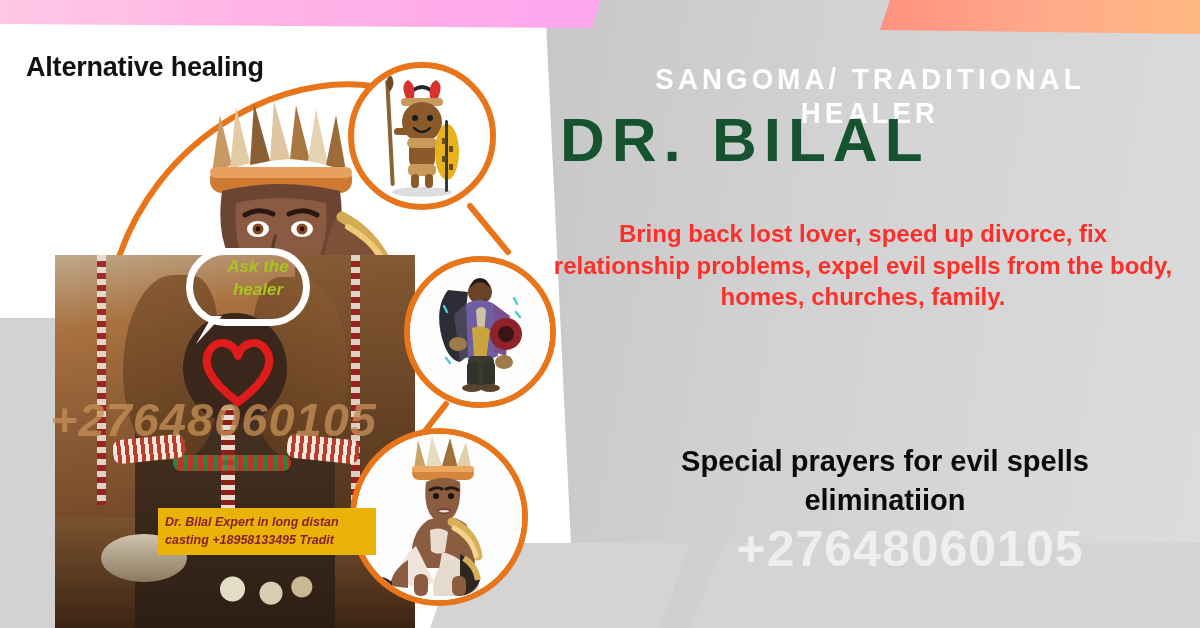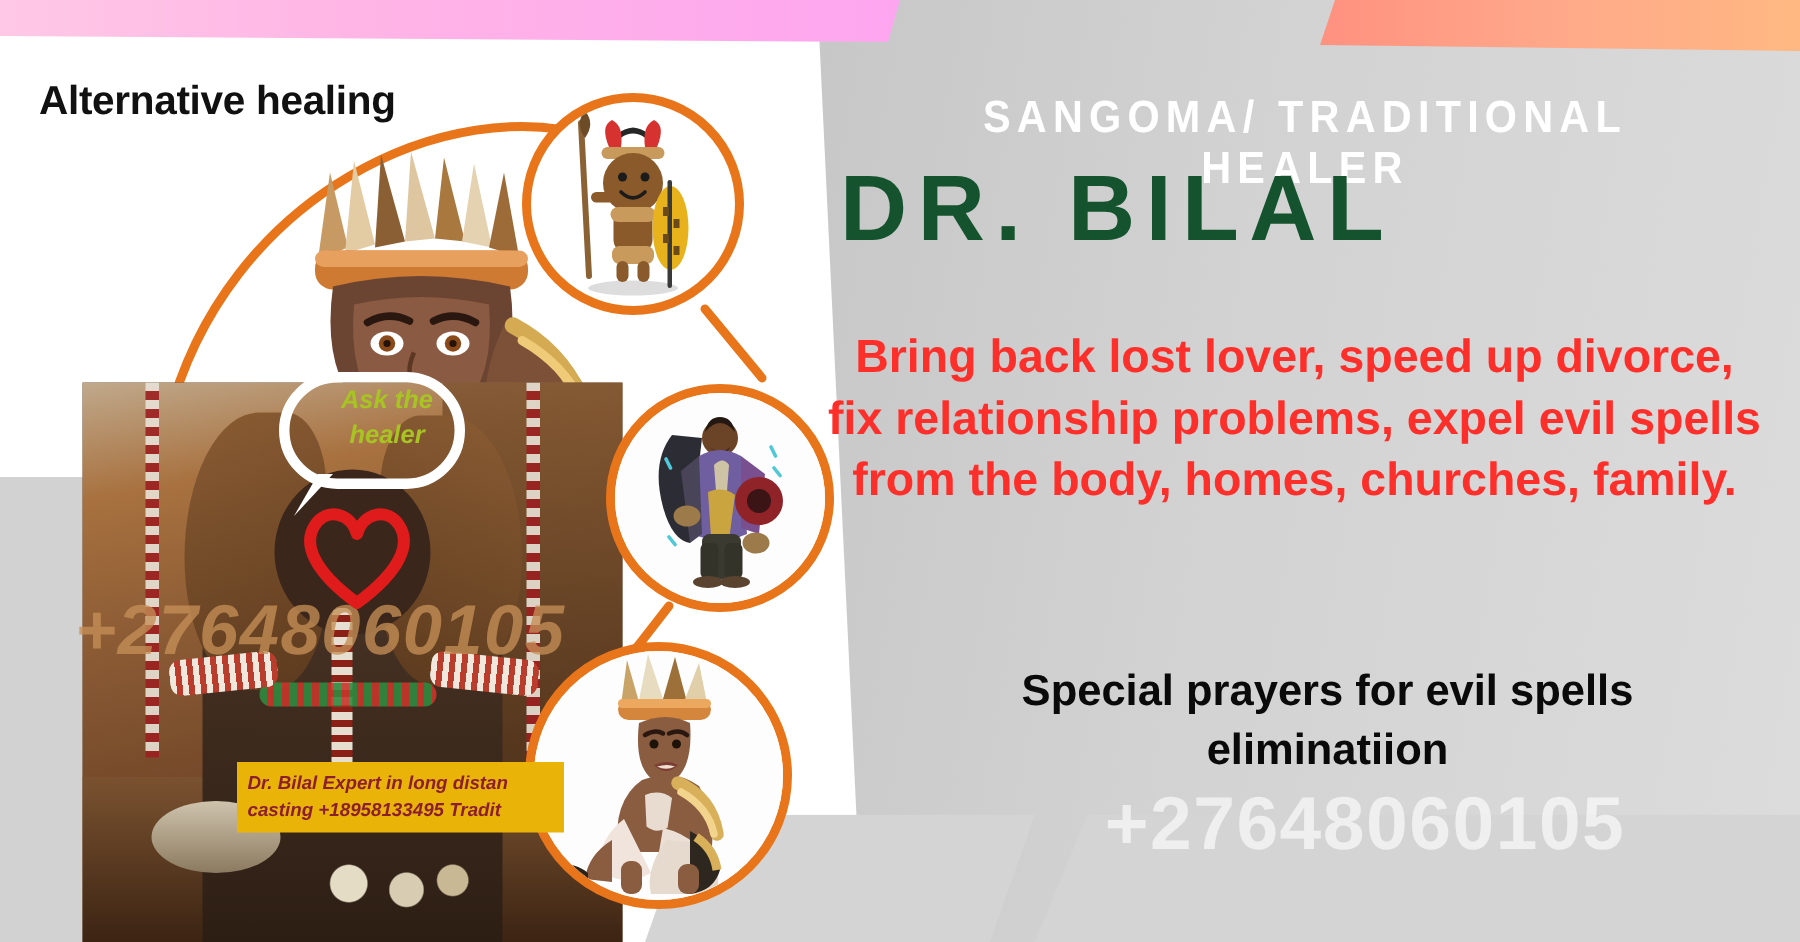--- a/index.html
+++ b/index.html
@@ -142,21 +142,21 @@
     position:absolute; left:560px; top:62px; width:620px; text-align:center;
     color:#ffffff; font-size:30px; font-weight:bold; letter-spacing:4.5px;
     z-index:35; transform:scaleX(.92); transform-origin:center;
   }
   .name{
     position:absolute; left:560px; top:104px; width:620px; text-align:left;
     color:#14532d; font-size:62px; font-weight:bold; letter-spacing:7px; z-index:35;
   }
   .services{
     position:absolute; left:548px; top:218px; width:630px; text-align:center;
-    color:#fd2f2b; font-size:31px; font-weight:bold; line-height:1.32; z-index:35;
+    color:#fd2f2b; font-size:24px; font-weight:bold; line-height:1.32; z-index:35;
   }
   .prayers{
     position:absolute; left:600px; top:442px; width:570px; text-align:center;
     color:#0a0a0a; font-size:29px; font-weight:bold; line-height:1.35; z-index:35;
   }
   .wm-big{
     position:absolute; left:640px; top:520px; width:540px; text-align:center;
     color:rgba(255,255,255,.62); font-size:50px; font-weight:bold; letter-spacing:1px; z-index:32;
   }
 </style>

